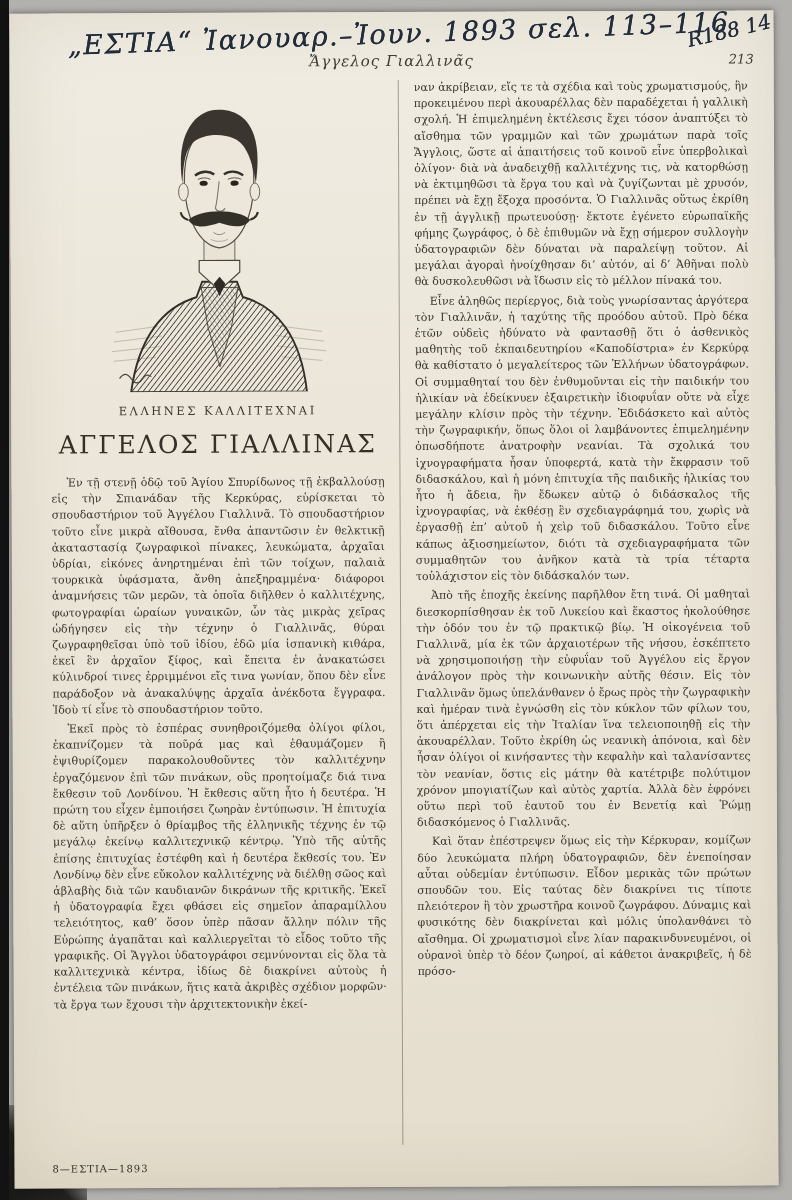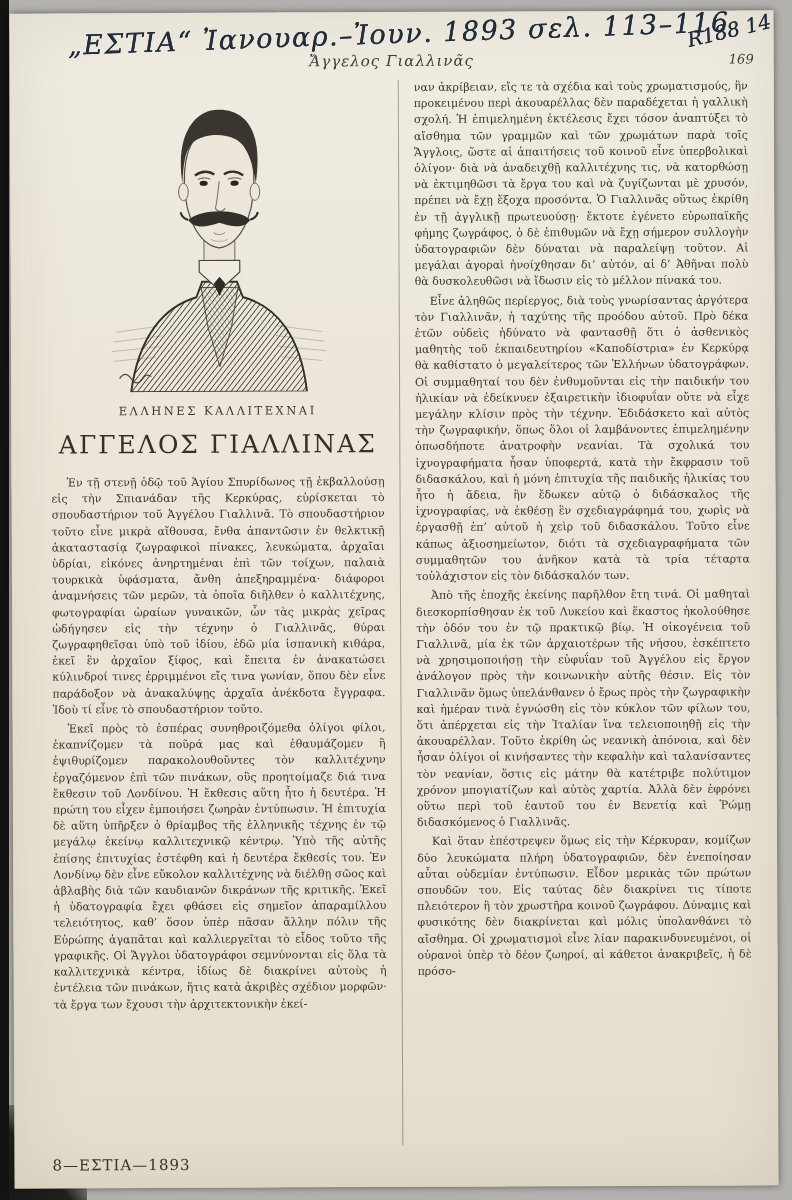--- a/index.html
+++ b/index.html
@@ -55,38 +55,38 @@
     text-align:center;font-size:25px;font-weight:normal;
     letter-spacing:2px;color:#343028;margin:12px 0 16px 0;
   }
   .body{
     font-size:11px;line-height:16.2px;text-align:justify;
     color:#37332b;margin:0 0 3px 0;text-indent:15px;
   }
   .no-indent{text-indent:0;}
   .imprint{
     position:absolute;left:38px;bottom:14px;
-    font-size:15px;letter-spacing:1px;color:#37332b;
+    font-size:10px;letter-spacing:1px;color:#37332b;
   }
 </style>
 </head>
 <body>
 
 <div class="scan">
   <div class="edge-strip"></div>
   <div class="corner-dark"></div>
 
   <div class="page">
 
     <div class="handwriting hw-top">„ΕΣΤΙΑ“ Ἰανουαρ.–Ἰουν. 1893 σελ. 113–116</div>
     <div class="handwriting hw-mark">R188 14</div>
 
     <div class="page-header">
       <span class="running-title">Ἄγγελος Γιαλλινᾶς</span>
-      <span class="page-number">169</span>
+      <span class="page-number">213</span>
     </div>
 
     <div class="columns">
 
       <div class="col col-left">
         <figure class="portrait-fig" style="margin-top:2px;">
           <svg viewBox="0 0 240 320" width="232" height="309">
             <defs>
               <pattern id="pJacket" width="4.5" height="4.5" patternUnits="userSpaceOnUse" patternTransform="rotate(38)">
                 <line x1="0" y1="0" x2="0" y2="4.5" stroke="#3a362f" stroke-width="1.7"></line>

